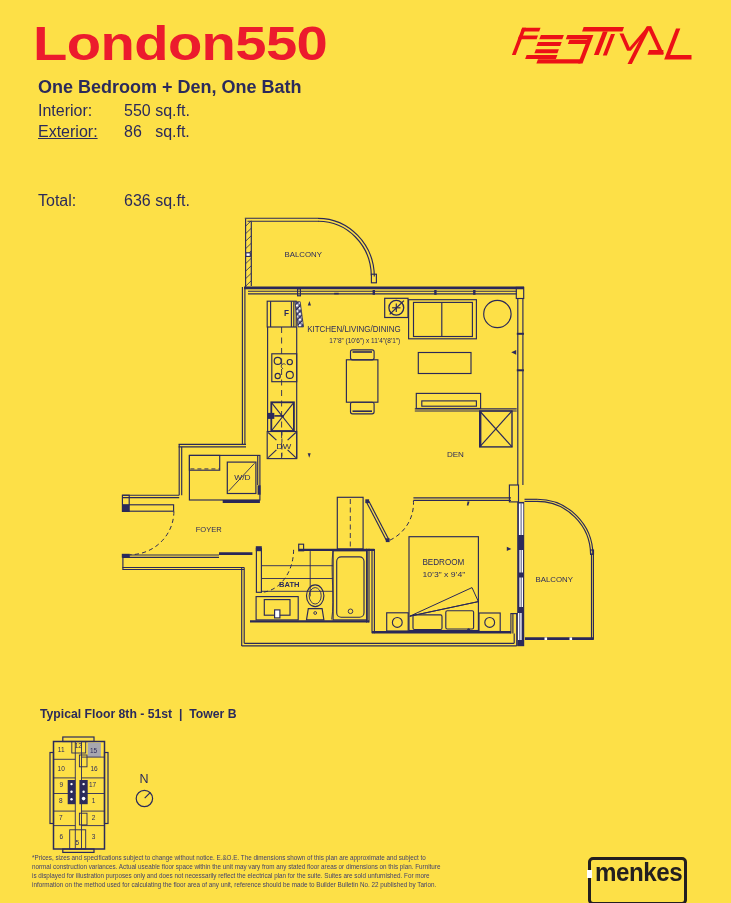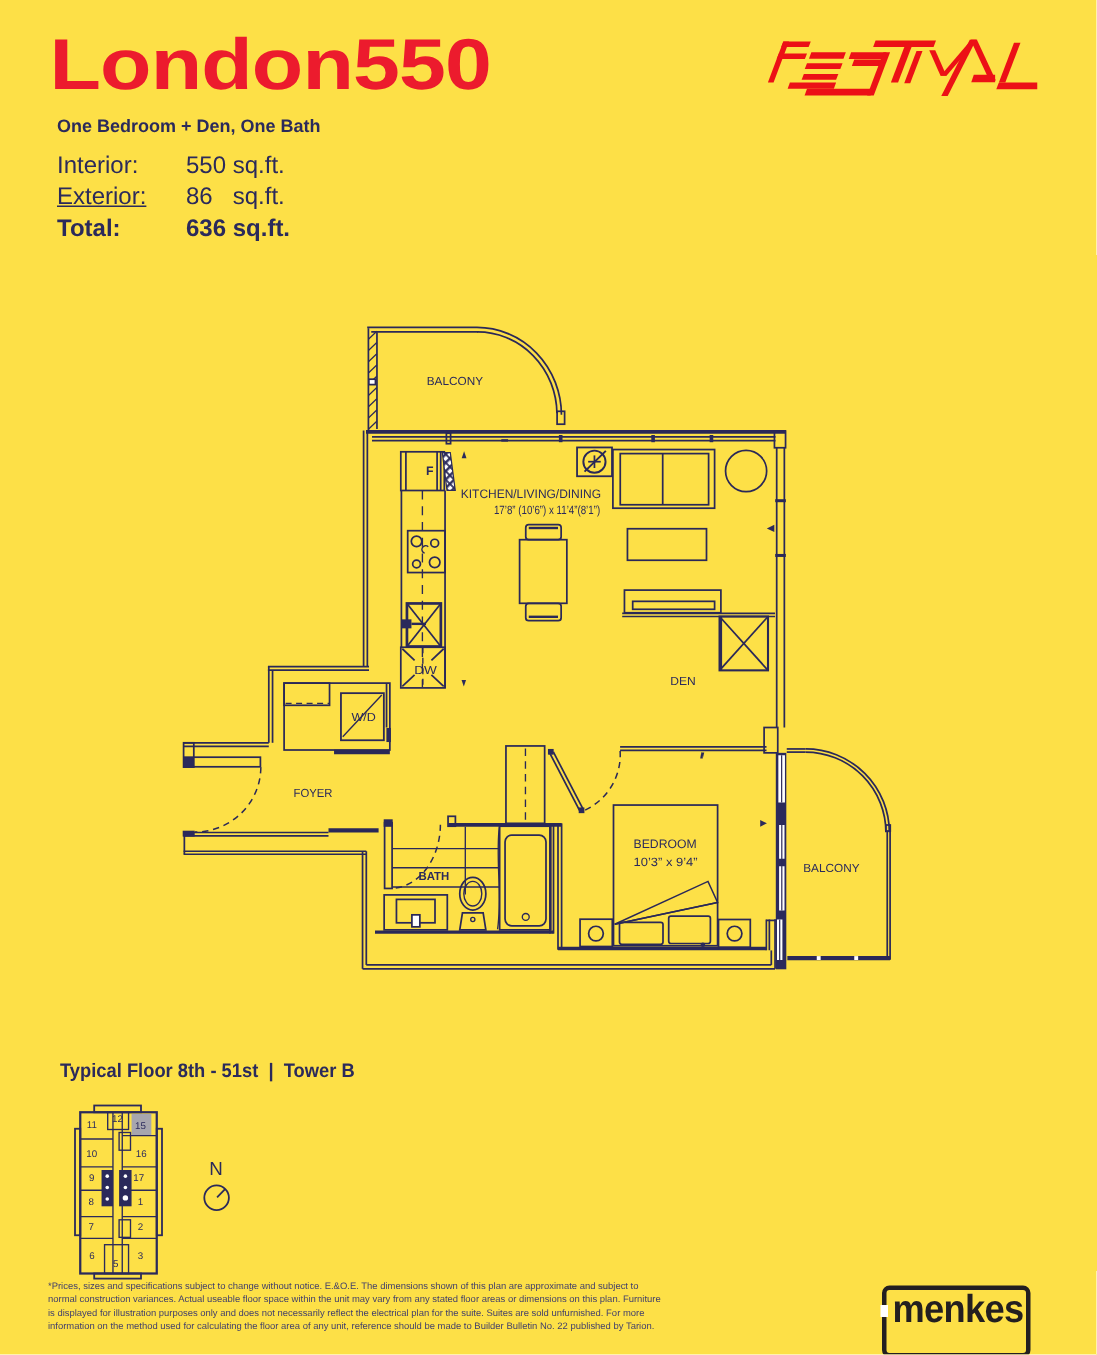--- a/index.html
+++ b/index.html
@@ -32,26 +32,26 @@
       <polygon points="114.5,13.5 118.5,13.5 126.0,30.5 122.0,30.5"></polygon>
       <polygon points="122.0,30.5 126.0,30.5 146.5,6.5 142.5,6.5"></polygon>
       <polygon points="141.5,6.5 145.8,6.5 126.8,44.0 122.5,44.0"></polygon>
       <polygon points="142.0,6.5 146.3,6.5 158.9,33.7 154.6,33.7"></polygon>
       <polygon points="144.2,29.9 158.4,29.9 158.4,34.8 142.5,34.8"></polygon>
       <polygon points="171.0,8.5 175.3,8.5 165.2,35.0 160.9,35.0"></polygon>
       <polygon points="160.9,35.0 186.5,35.0 186.5,39.5 159.2,39.5"></polygon>
     </g>
   </svg>
 
-  <div class="abs navy" style="left:38px;top:77px;font-size:12px;font-weight:bold;">One Bedroom + Den, One Bath</div>
+  <div class="abs navy" style="left:38px;top:77px;font-size:18px;font-weight:bold;">One Bedroom + Den, One Bath</div>
 
   <div class="abs navy" style="left:38px;top:100px;font-size:16px;line-height:21.2px;">
     <div><span style="display:inline-block;width:86px;">Interior:</span>550 sq.ft.</div>
     <div><span style="display:inline-block;width:86px;text-decoration:underline;">Exterior:</span>86&nbsp;&nbsp; sq.ft.</div>
-    <div style="font-weight:bold;"><span style="display:inline-block;width:86px;">Total:</span>636 sq.ft.</div>
+    <div style="font-weight:normal;margin-top:48px;"><span style="display:inline-block;width:86px;">Total:</span>636 sq.ft.</div>
   </div>
 
   <svg class="abs" style="left:0;top:0;" width="731" height="903" viewBox="0 0 731 903">
     <g stroke="#2a2858" stroke-width="1.15" fill="none">
 
       <g>
         <line x1="245.6" y1="218.8" x2="245.6" y2="288"></line>
         <line x1="251.3" y1="221.5" x2="251.3" y2="286"></line>
         <line x1="245.8" y1="226" x2="251.2" y2="220.8" stroke-width="0.8"></line>
         <line x1="245.8" y1="233.5" x2="251.2" y2="228.3" stroke-width="0.8"></line>

